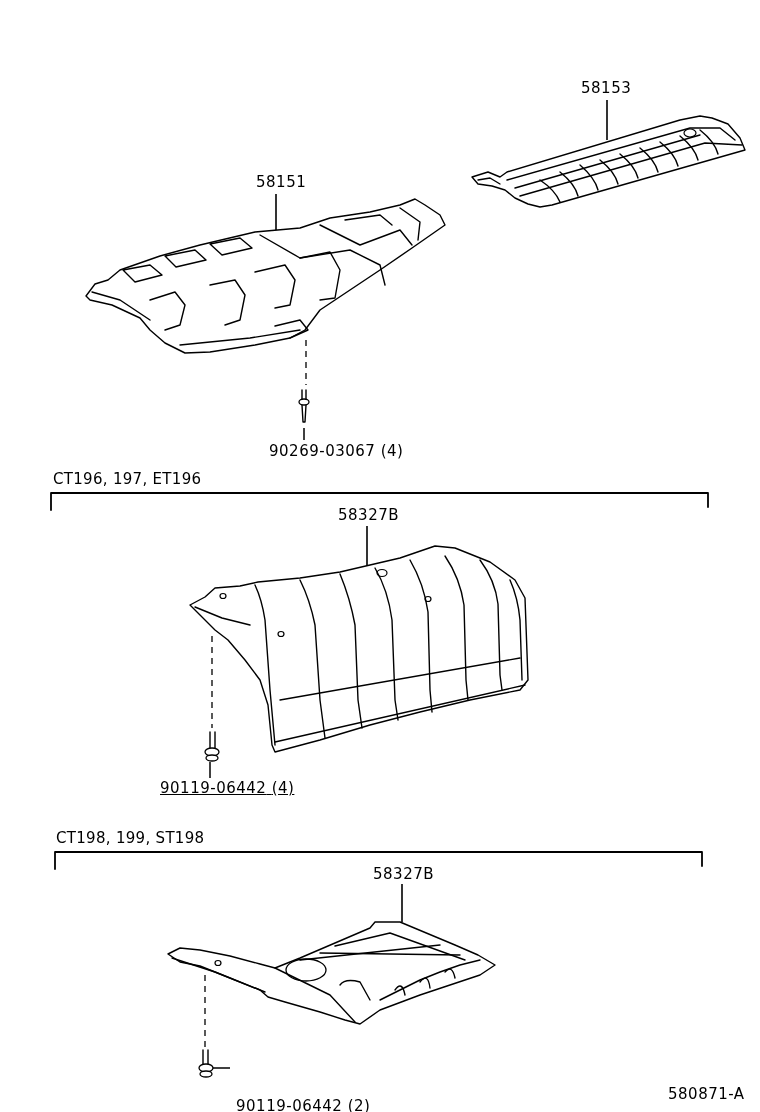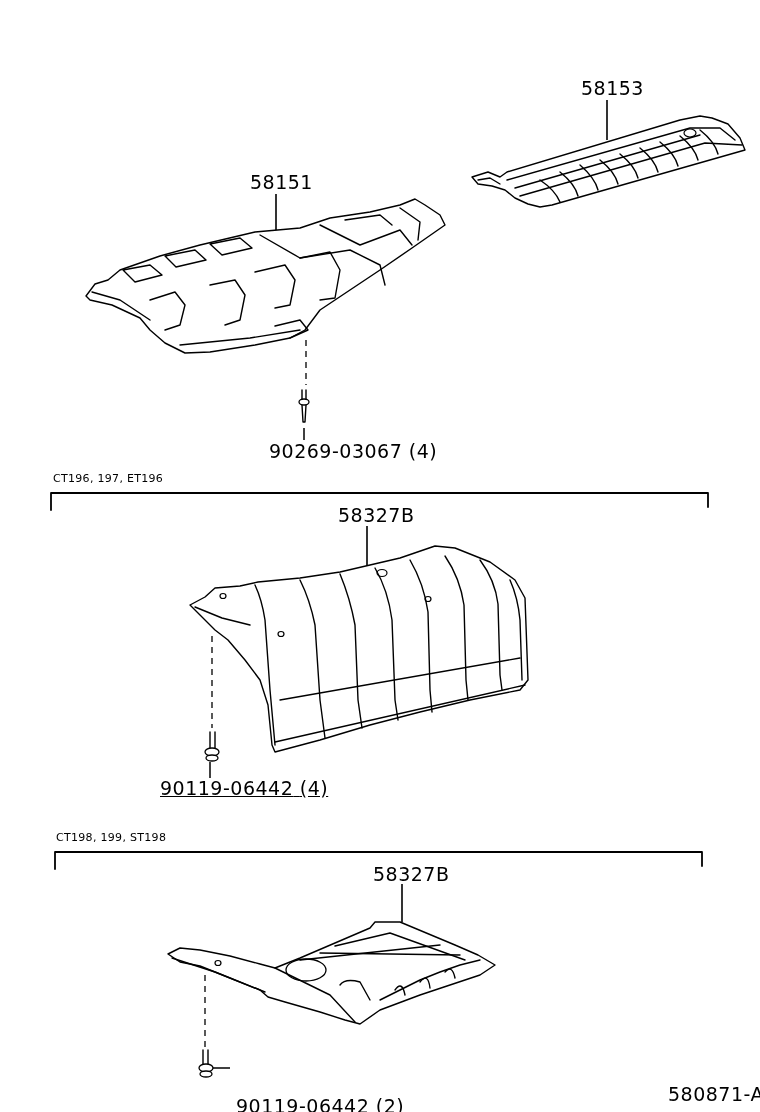--- a/index.html
+++ b/index.html
@@ -1,20 +1,20 @@
 <!DOCTYPE html>
 <html><head>
   <meta charset="utf-8">
   <style>
     html, body { margin: 0; padding: 0; background: #ffffff; }
     body { width: 760px; height: 1112px; position: relative; overflow: hidden;
            font-family: "DejaVu Sans", "Liberation Sans", sans-serif; color: #000; }
-    .lbl { position: absolute; font-size: 19px; line-height: 16px; white-space: nowrap;
+    .lbl { position: absolute; font-size: 15px; line-height: 16px; white-space: nowrap;
            letter-spacing: 0.5px; color: #000; }
-    .grp { position: absolute; font-size: 11px; line-height: 16px; white-space: nowrap; letter-spacing: 0.3px; }
+    .grp { position: absolute; font-size: 15px; line-height: 16px; white-space: nowrap; letter-spacing: 0.3px; }
     svg.art { position: absolute; left: 0; top: 0; }
     svg.art path, svg.art polyline, svg.art polygon { fill: none; stroke: #000; stroke-width: 1.4; stroke-linejoin: round; stroke-linecap: round; }
     svg.art .fillw { fill: #fff; }
     svg.art .lead { stroke-width: 1.6; }
     svg.art .dash { stroke-dasharray: 6 5; stroke-width: 1.3; }
     svg.art .brk { stroke-width: 1.8; }
   </style>
 </head>
 <body>
 
@@ -111,21 +111,21 @@
     <line class="dash" x1="205" y1="975" x2="205" y2="1048" stroke="#000"></line>
 
     <path d="M203 1050 L203 1064 M208 1050 L208 1064"></path>
     <ellipse cx="206" cy="1068" rx="7" ry="4" fill="#fff" stroke="#000" stroke-width="1.3"></ellipse>
     <ellipse cx="206" cy="1074" rx="6" ry="3" fill="#fff" stroke="#000" stroke-width="1.3"></ellipse>
     <line x1="213" y1="1068" x2="230" y2="1068" stroke="#000" stroke-width="1.5"></line>
   </g>
 </svg>
 
 <div class="lbl" style="left:581px; top:80px;">58153</div>
-<div class="lbl" style="left:250px; top:174px;">58151</div>
+<div class="lbl" style="left:256px; top:174px;">58151</div>
 
 <div class="lbl" style="left:252px; top:443px;margin-left:17px;">
   <span>90269-03067</span>
   <span>(4)</span>
 </div>
 
 <div class="grp" style="left:53px; top:471px;">CT196, 197, ET196</div>
 
 <div class="lbl" style="left:338px; top:507px;">58327B</div>
 

